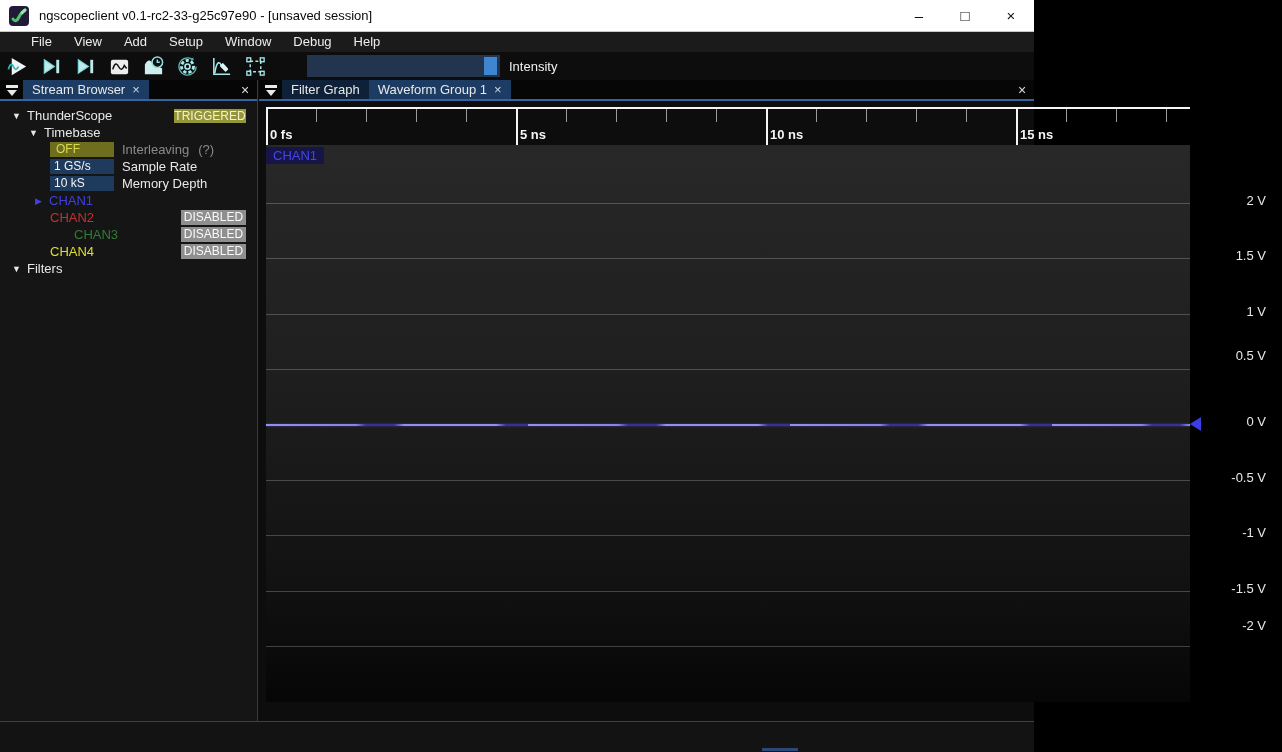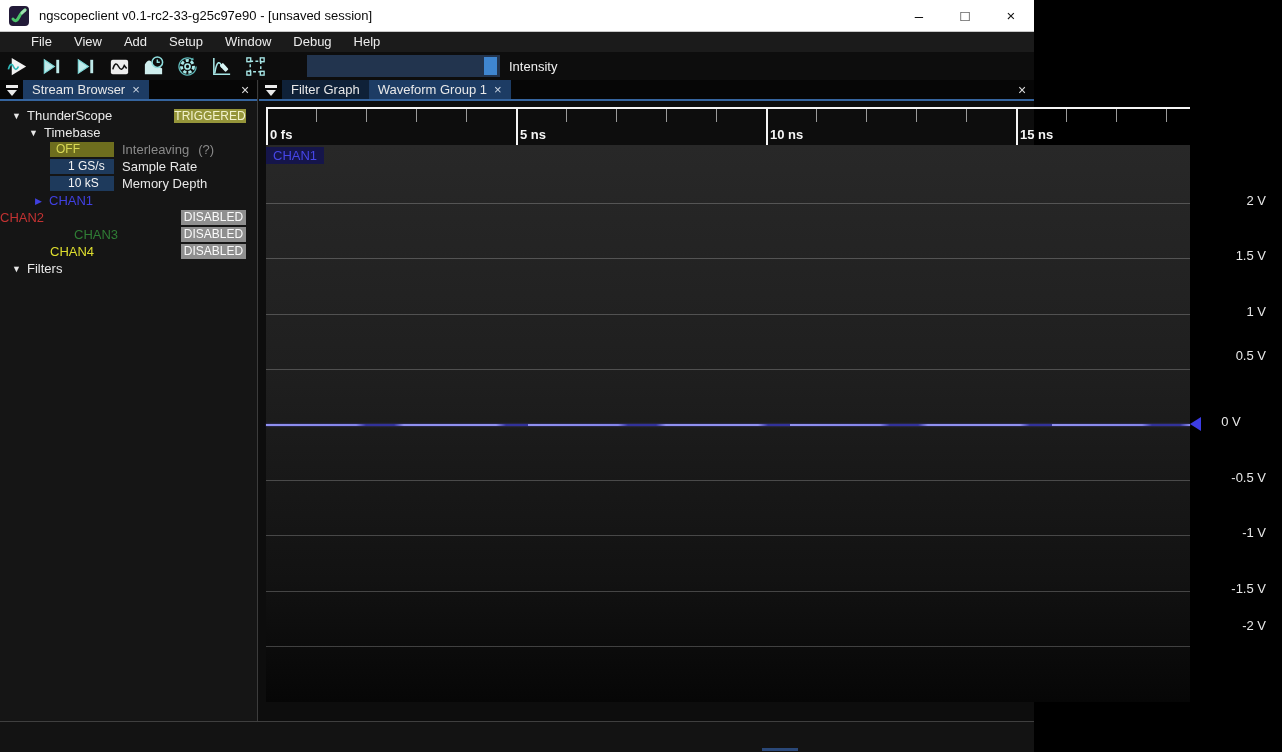--- a/index.html
+++ b/index.html
@@ -48,21 +48,21 @@
   .tab.inactive { background:#0f2138; }
   .tab-close { font-size:13px; color:#cdd6e2; }
   .panel-close { margin-left:auto; width:24px; display:flex; align-items:center;
                  justify-content:center; color:#dddddd; font-size:14px; }
 
   
   .tree { padding-top:6px; font-size:13px; color:#e8e8e8; }
   .trow { height:17px; display:flex; align-items:center; position:relative; }
   .arrow { width:11px; font-size:9px; color:#e8e8e8; text-align:center; margin-right:5px; }
   .badge { height:15px; line-height:15px; font-size:12px; }
-  .badge.value { width:64px; padding-left:18px; background:#1e3a5c; color:#f5f5f5;
+  .badge.value { width:64px; padding-left:4px; background:#1e3a5c; color:#f5f5f5;
                  margin-right:8px; }
   .badge.off { width:64px; padding-left:6px; background:#6e6e1e; color:#d8d855;
                margin-right:8px; }
   .badge.triggered { position:absolute; right:11px; width:72px; text-align:center;
                      background:#95953a; color:#f2f2cc; height:14px; line-height:14px; }
   .badge.disabled { position:absolute; right:11px; width:65px; text-align:center;
                     background:#8f8f8f; color:#fafafa; }
   .dim { color:#8a8a8a; }
 
   
@@ -220,21 +220,21 @@
         <span>Sample Rate</span>
       </div>
       <div class="trow" style="padding-left:50px;">
         <span class="badge value">10 kS</span>
         <span>Memory Depth</span>
       </div>
       <div class="trow" style="padding-left:33px;">
         <span class="arrow" style="color:#4040e0;">▶</span>
         <span style="color: rgb(64, 64, 224);">CHAN1</span>
       </div>
-      <div class="trow" style="">
+      <div class="trow" style="padding-left:50px;">
         <span style="color: rgb(194, 50, 50);">CHAN2</span>
         <span class="badge disabled">DISABLED</span>
       </div>
       <div class="trow" style="padding-left:74px;">
         <span style="color: rgb(47, 125, 53);">CHAN3</span>
         <span class="badge disabled">DISABLED</span>
       </div>
       <div class="trow" style="padding-left:50px;">
         <span style="color: rgb(222, 222, 46);">CHAN4</span>
         <span class="badge disabled">DISABLED</span>
@@ -304,21 +304,21 @@
           <div class="gridline" style="top: 445.625px;"></div>
           <div class="gridline" style="top: 501px;"></div>
         </div>
     </div>
 
     <div class="v-axis">
       <div class="v-label" style="top:113px;">2 V</div>
       <div class="v-label" style="top:168px;">1.5 V</div>
       <div class="v-label" style="top:224px;">1 V</div>
       <div class="v-label" style="top:268px;">0.5 V</div>
-      <div class="v-label" style="top:334px;text-align:center;">0 V</div>
+      <div class="v-label" style="top:334px;">0 V</div>
       <div class="v-label" style="top:390px;">-0.5 V</div>
       <div class="v-label" style="top:445px;">-1 V</div>
       <div class="v-label" style="top:501px;">-1.5 V</div>
       <div class="v-label" style="top:538px;text-align:right;">-2 V</div>
     </div>
   </div>
 
   <div class="statusbar">
     <div class="scroll-hint"></div>
   </div>

